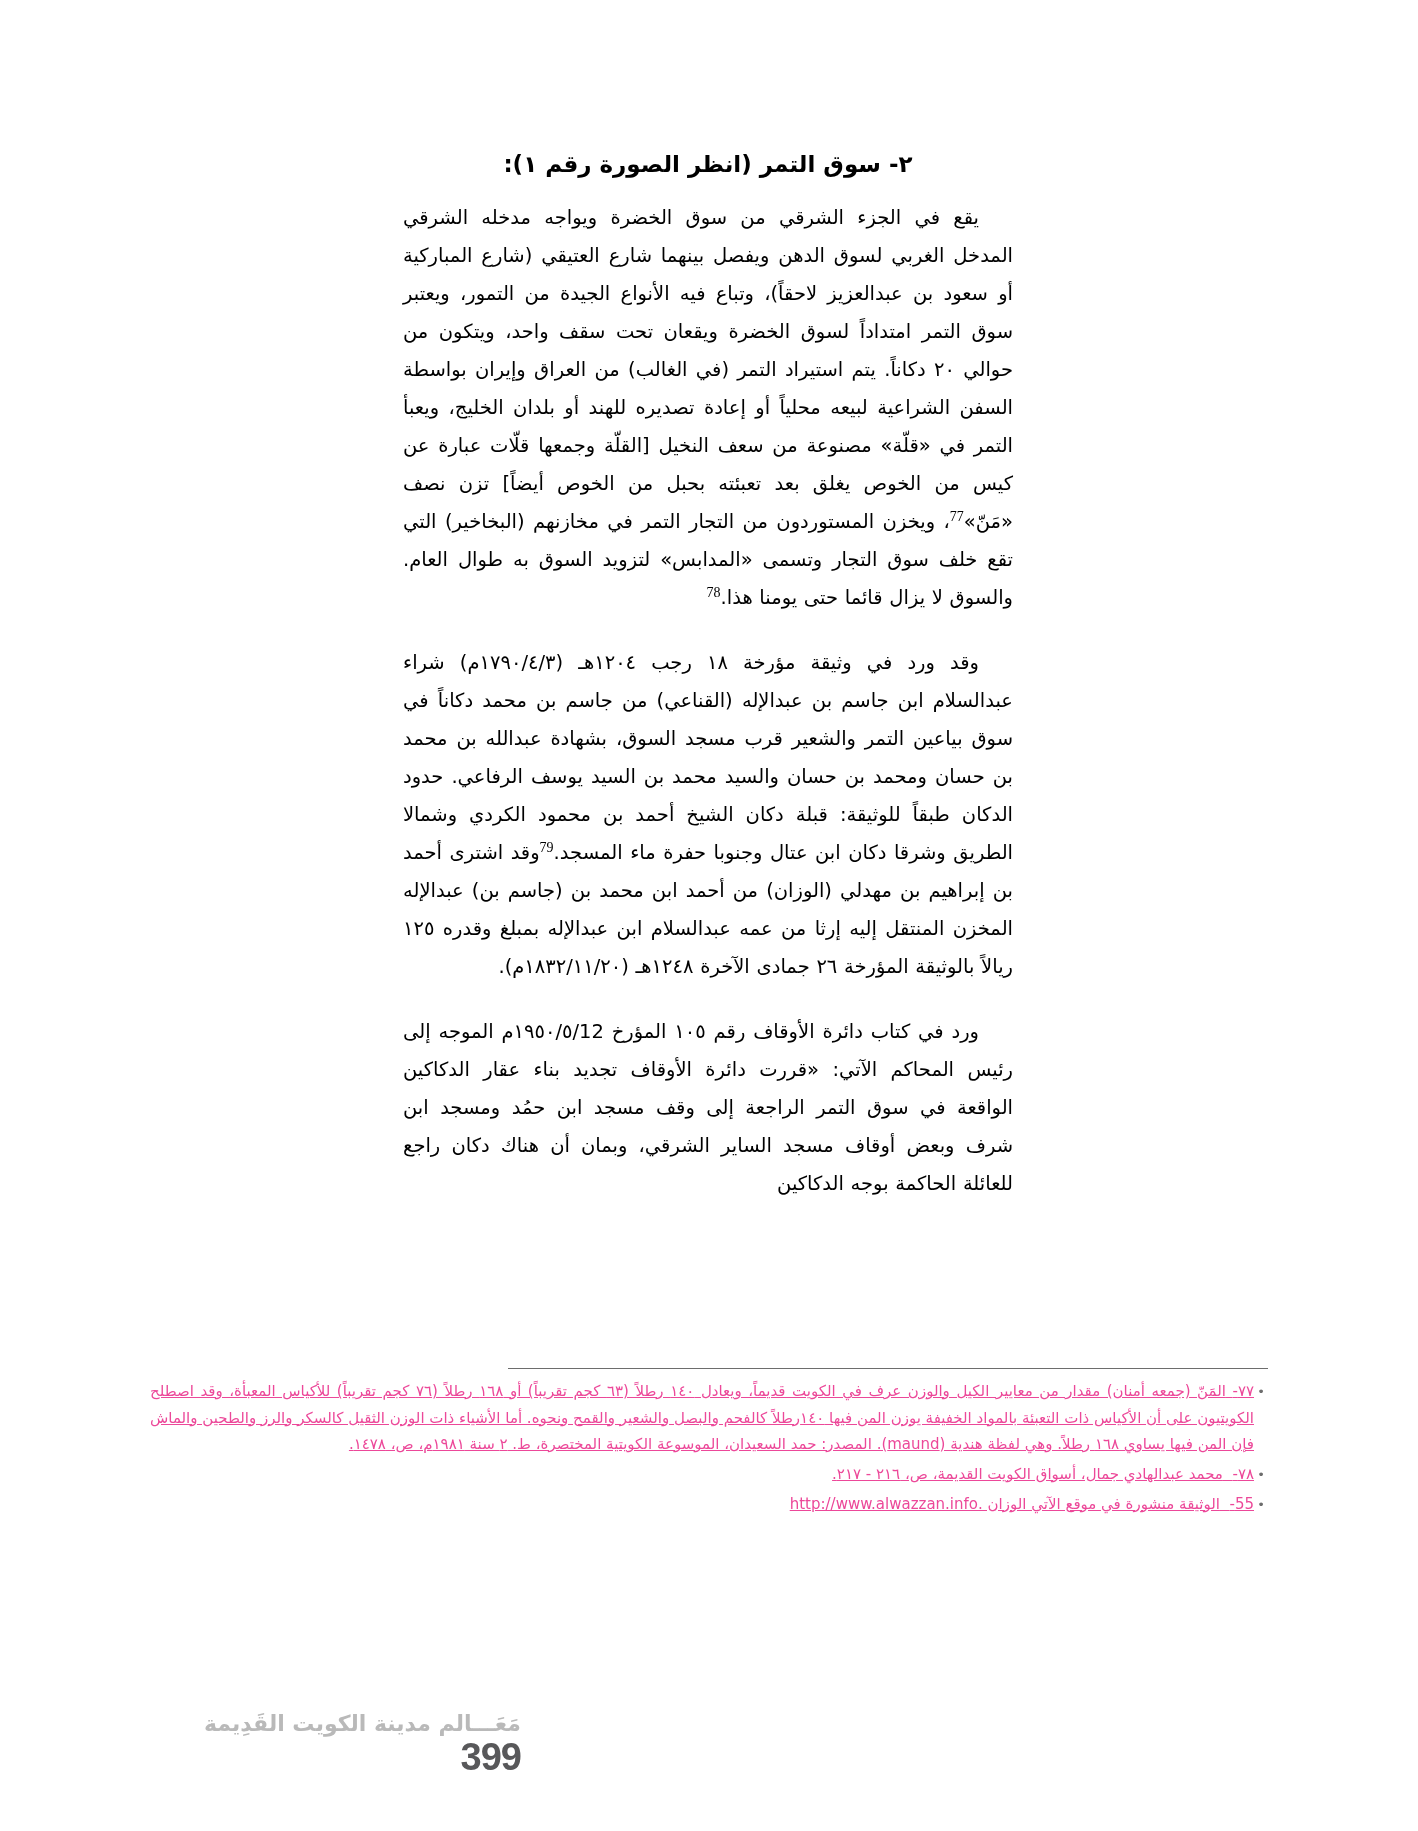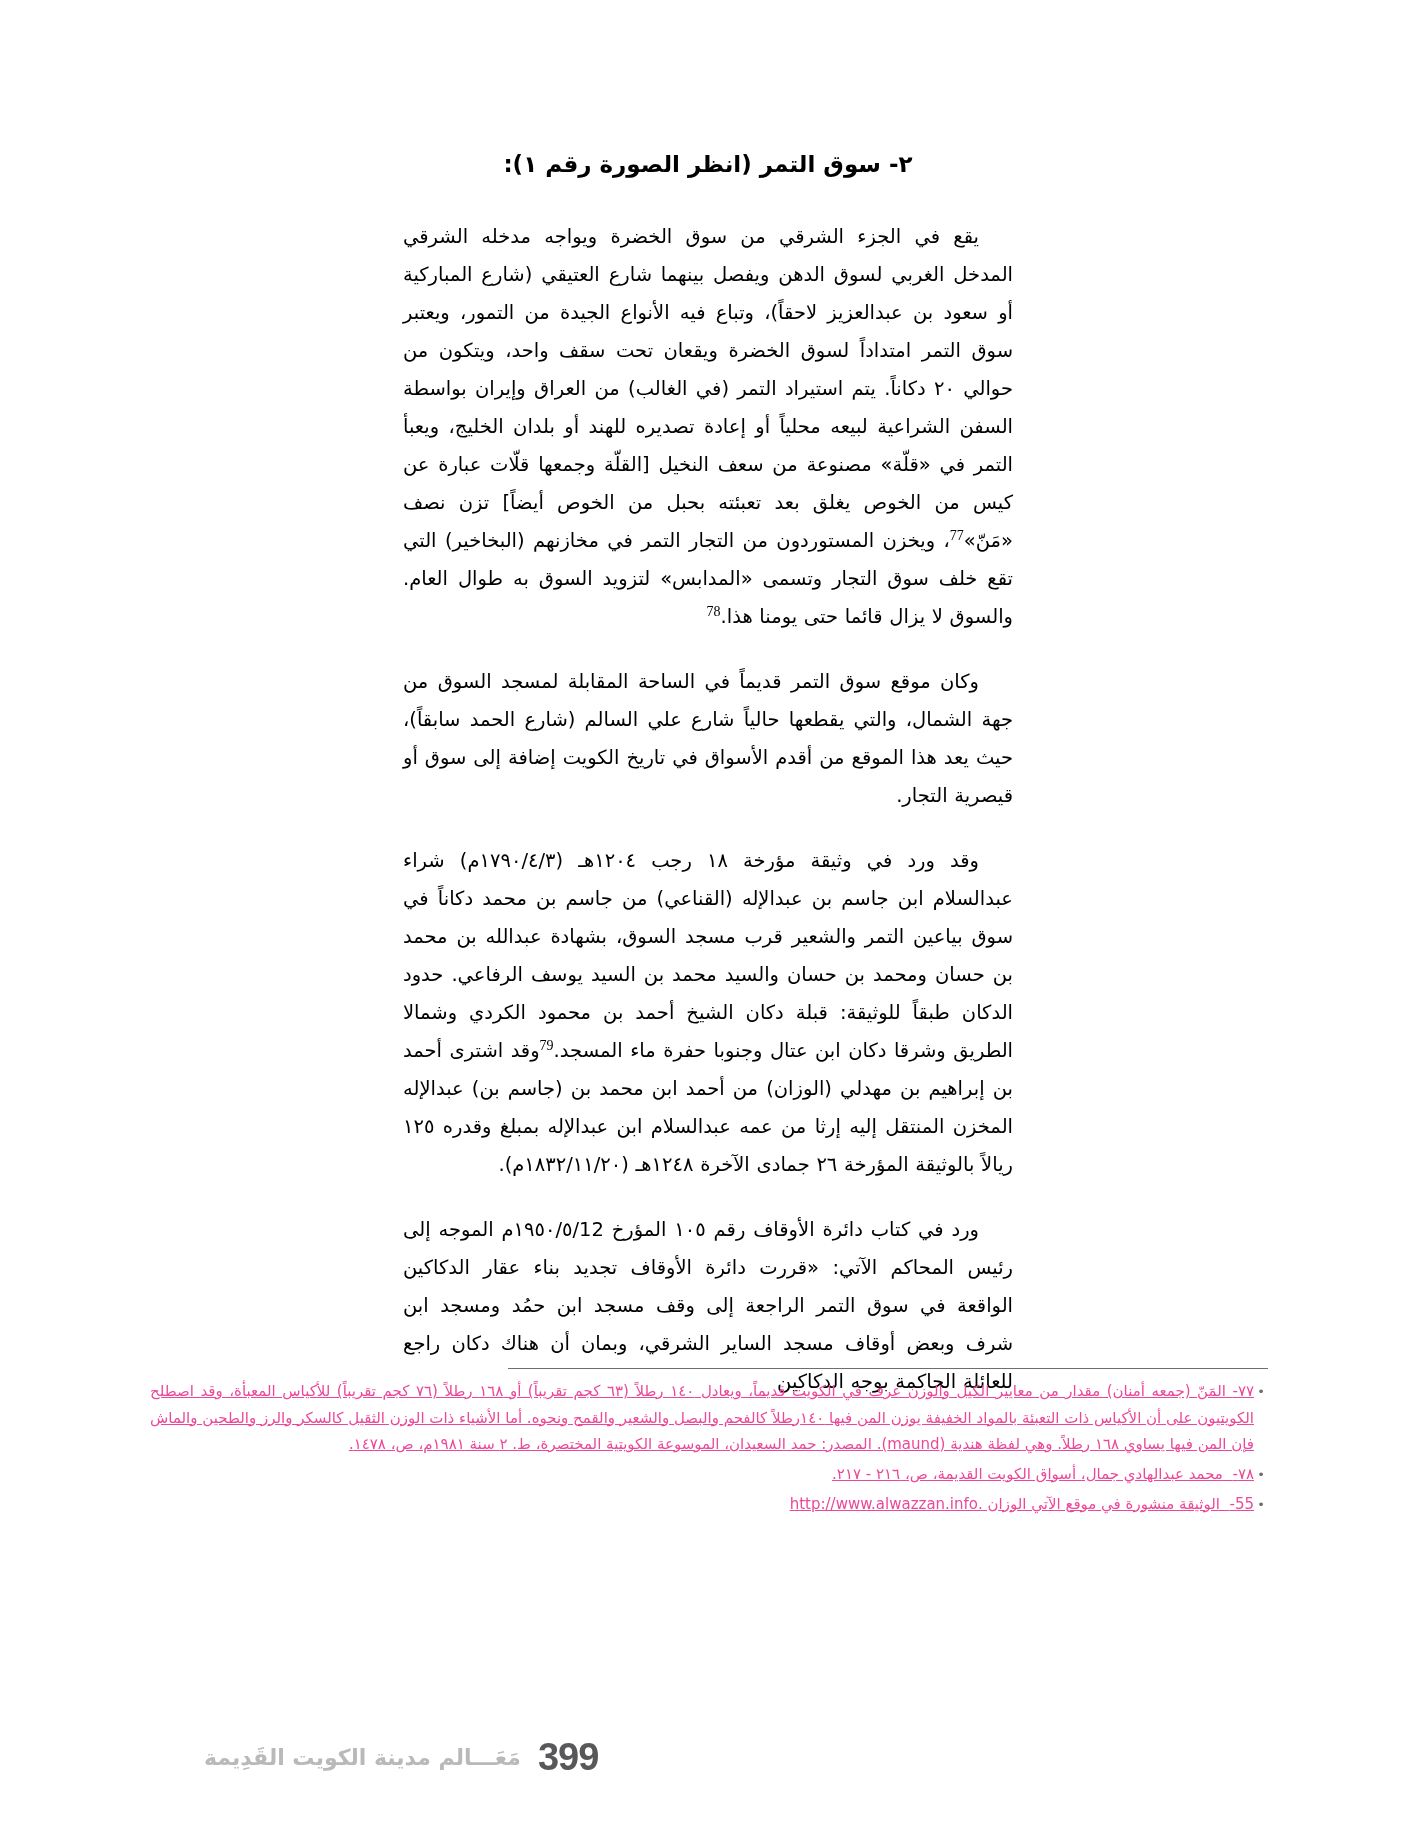--- a/index.html
+++ b/index.html
@@ -22,21 +22,21 @@
     right: 405px;
     width: 610px;
     direction: rtl;
     text-align: justify;
   }
   .section-title {
     font-size: 23px;
     font-weight: bold;
     color: #000000;
     text-align: center;
-    margin: 0 0 38px 0;
+    margin: 0 0 19px 0;
     letter-spacing: 0px;
     line-height: 1.3;
     direction: rtl;
   }
   p.body-par {
     font-size: 19.5px;
     line-height: 38px;
     color: #000000;
     margin: 0 0 27px 0;
     text-align: justify;
@@ -106,24 +106,23 @@
     bottom: 52px;
     left: 0;
     right: 0;
     height: 60px;
   }
   .footer-inner {
     position: absolute;
     left: 190px;
     bottom: 0;
     display: flex;
-    flex-direction: row;
-    align-items: center;
+    flex-direction: column;
+    align-items: flex-end;
     direction: ltr;
-    gap: 17px;
   }
   .footer-title {
     font-size: 22px;
     color: #b9b9b9;
     font-weight: bold;
     letter-spacing: 0.5px;
     direction: rtl;
     margin-left: 14px;
     white-space: nowrap;
   }
@@ -139,21 +138,20 @@
 <body>
 
 <div class="page">
 
   <div class="content">
 
     <h2 class="section-title">٢- سوق التمر (انظر الصورة رقم ١):</h2>
 
     <p class="body-par"><span>يقع في الجزء الشرقي من سوق الخضرة ويواجه مدخله الشرقي المدخل الغربي لسوق الدهن ويفصل بينهما شارع العتيقي (شارع المباركية أو سعود بن عبدالعزيز لاحقاً)، وتباع فيه الأنواع الجيدة من التمور، ويعتبر سوق التمر امتداداً لسوق الخضرة ويقعان تحت سقف واحد، ويتكون من حوالي ٢٠ دكاناً. يتم استيراد التمر (في الغالب) من العراق وإيران بواسطة السفن الشراعية لبيعه محلياً أو إعادة تصديره للهند أو بلدان الخليج، ويعبأ التمر في «قلّة» مصنوعة من سعف النخيل [القلّة وجمعها قلّات عبارة عن كيس من الخوص يغلق بعد تعبئته بحبل من الخوص أيضاً] تزن نصف «مَنّ»</span><sup class="fn">77</sup><span>، ويخزن المستوردون من التجار التمر في مخازنهم (البخاخير) التي تقع خلف سوق التجار وتسمى «المدابس» لتزويد السوق به طوال العام. والسوق لا يزال قائما حتى يومنا هذا.</span><sup class="fn">78</sup></p>
 
-    <p class="body-par"><span>وكان موقع سوق التمر قديماً في الساحة المقابلة لمسجد السوق من جهة الشمال، والتي يقطعها حالياً شارع علي السالم (شارع الحمد سابقاً)، حيث يعد هذا الموقع من أقدم الأسواق في تاريخ الكويت إضافة إلى سوق أو قيصرية التجار.</span></p>
 
     <p class="body-par"><span>وقد ورد في وثيقة مؤرخة ١٨ رجب ١٢٠٤هـ (١٧٩٠/٤/٣م) شراء عبدالسلام ابن جاسم بن عبدالإله (القناعي) من جاسم بن محمد دكاناً في سوق بياعين التمر والشعير قرب مسجد السوق، بشهادة عبدالله بن محمد بن حسان ومحمد بن حسان والسيد محمد بن السيد يوسف الرفاعي. حدود الدكان طبقاً للوثيقة: قبلة دكان الشيخ أحمد بن محمود الكردي وشمالا الطريق وشرقا دكان ابن عتال وجنوبا حفرة ماء المسجد.</span><sup class="fn">79</sup><span>وقد اشترى أحمد بن إبراهيم بن مهدلي (الوزان) من أحمد ابن محمد بن (جاسم بن) عبدالإله المخزن المنتقل إليه إرثا من عمه عبدالسلام ابن عبدالإله بمبلغ وقدره ١٢٥ ريالاً بالوثيقة المؤرخة ٢٦ جمادى الآخرة ١٢٤٨هـ (١٨٣٢/١١/٢٠م).</span></p>
 
     <p class="body-par"><span>ورد في كتاب دائرة الأوقاف رقم ١٠٥ المؤرخ ١٩٥٠/٥/12م الموجه إلى رئيس المحاكم الآتي: «قررت دائرة الأوقاف تجديد بناء عقار الدكاكين الواقعة في سوق التمر الراجعة إلى وقف مسجد ابن حمُد ومسجد ابن شرف وبعض أوقاف مسجد الساير الشرقي، وبمان أن هناك دكان راجع للعائلة الحاكمة بوجه الدكاكين</span></p>
 
   </div>
 
   <div class="footnote-area">
 
     <div class="fn-rule"></div>

